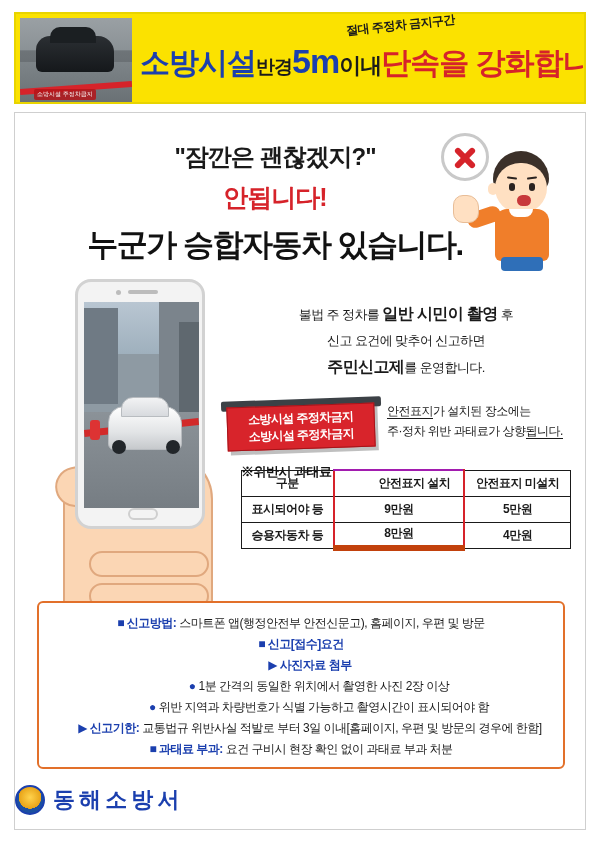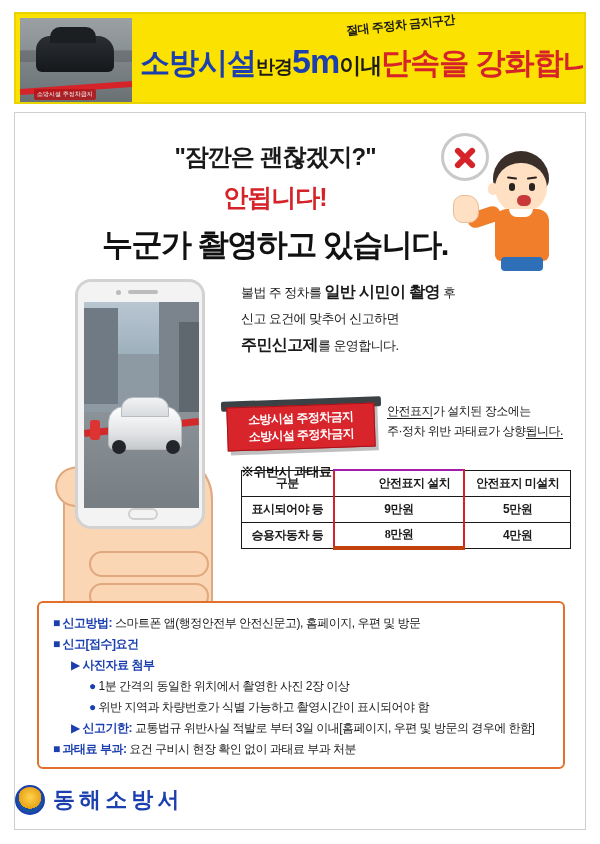--- a/index.html
+++ b/index.html
@@ -205,21 +205,21 @@
   .ps-wheel { position:absolute; width:14px; height:14px; background:#22262a; border-radius:7px; top:138px;}
   .ps-wheel.l{ left:28px;} .ps-wheel.r{ left:82px;}
   .ps-redcurb{ position:absolute; left:0; top:122px; width:115px; height:7px; background:#d22a2a; transform:rotate(-6deg);}
   .ps-hydrant{ position:absolute; left:6px; top:118px; width:10px; height:20px; background:#d33; border-radius:3px;}
   .phone-home {
     position: absolute; left: 50px; bottom: 6px; width: 30px; height: 12px;
     border: 2px solid #cfcfcf; border-radius: 8px;
   }
 
   
-  .para { position: absolute; left: 226px; top: 166px; width: 330px; text-align: left; }
+  .para { position: absolute; left: 226px; top: 188px; width: 330px; text-align: center; }
   .p-line { font-size: 13px; color: #1a1a1a; line-height: 26px; letter-spacing: -0.6px; }
   .p-line .big { font-size: 16px; font-weight: bold; }
 
   
   .sign {
     position: absolute; left: 212px; top: 292px; width: 148px; height: 44px;
     background: #d8242b; border: 1px solid #a5141a;
     box-shadow: 3px 4px 0 rgba(0,0,0,0.25);
     transform: rotate(-2deg);
     display: flex; flex-direction: column; align-items: center; justify-content: center;
@@ -246,31 +246,31 @@
     border: 1px solid #1a1a1a;
     text-align: center;
     font-size: 12px;
     height: 26px;
     color: #1a1a1a;
     font-weight: bold;
     letter-spacing: -0.5px;
   }
   table.fine .hl-col { border-left: 2px solid #d6232a; border-right: 2px solid #d6232a; }
   table.fine tr:first-child .hl-col { border-top: 2px solid #a21caf; padding-left: 32px; }
-  table.fine tr:last-child .hl-col { border-bottom: 4px solid #c2410c; font-family: Liberation Serif, serif; }
+  table.fine tr:last-child .hl-col { border-bottom: 6px solid #c2410c; }
 
   
   .bottom-box {
     position: absolute; left: 22px; top: 488px;
     width: 528px; height: 168px;
     border: 2px solid #e2702a; border-radius: 6px;
     background: #ffffff;
     padding: 10px 14px;
   }
-  .bb-row { font-size: 12px; color: #1a1a1a; line-height: 21px; letter-spacing: -0.5px; }
+  .bb-row { font-size: 12px; color: #1a1a1a; line-height: 21px; letter-spacing: -0.5px; text-align: center; }
   .sq { color: #1b3fae; font-weight: bold; }
   .blue-b { color: #1b3fae; font-weight: bold; }
   .ind1 { padding-left: 18px; }
   .ind2 { padding-left: 36px; }
   .tri { color: #1b3fae; }
   .dot { color: #1b3fae; }
 
   
   .footer { position: absolute; left: 0; top: 672px; width: 572px; }
   .f-emblem {
@@ -301,21 +301,21 @@
     <div class="banner-main">
       <span class="bm1">소방시설</span><span class="bm2">반경</span><span class="bm3">5m</span><span class="bm4">이내</span><span class="bm5">단속을 강화합니다</span>
     </div>
   </div>
 
   <div class="body-frame">
 
     <div class="headline">
       <div class="hl1">"잠깐은 괜찮겠지?"</div>
       <div class="hl2">안됩니다!</div>
-      <div class="hl3">누군가 촬영하고 있습니다.</div>
+      <div class="hl3">누군가 승합자동차 있습니다.</div>
     </div>
 
     <div class="boy">
       <div class="x-badge"></div>
       <div class="boy-hair"></div>
       <div class="boy-face"></div>
       <div class="boy-ear"></div>
       <div class="boy-brow l"></div>
       <div class="boy-brow r"></div>
       <div class="boy-eye l"></div>

